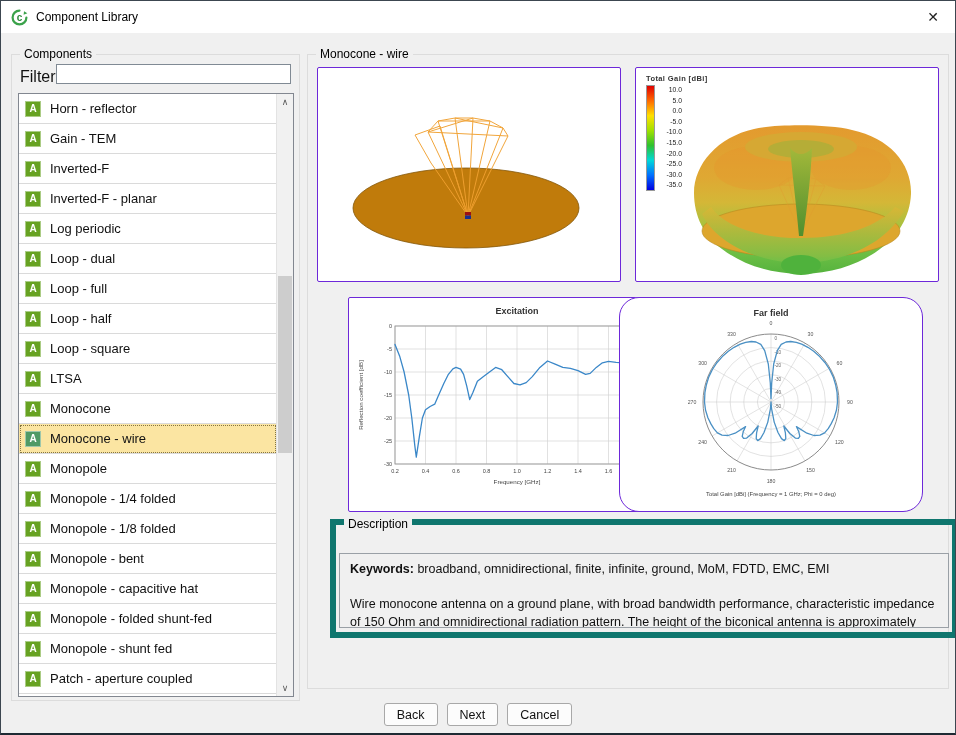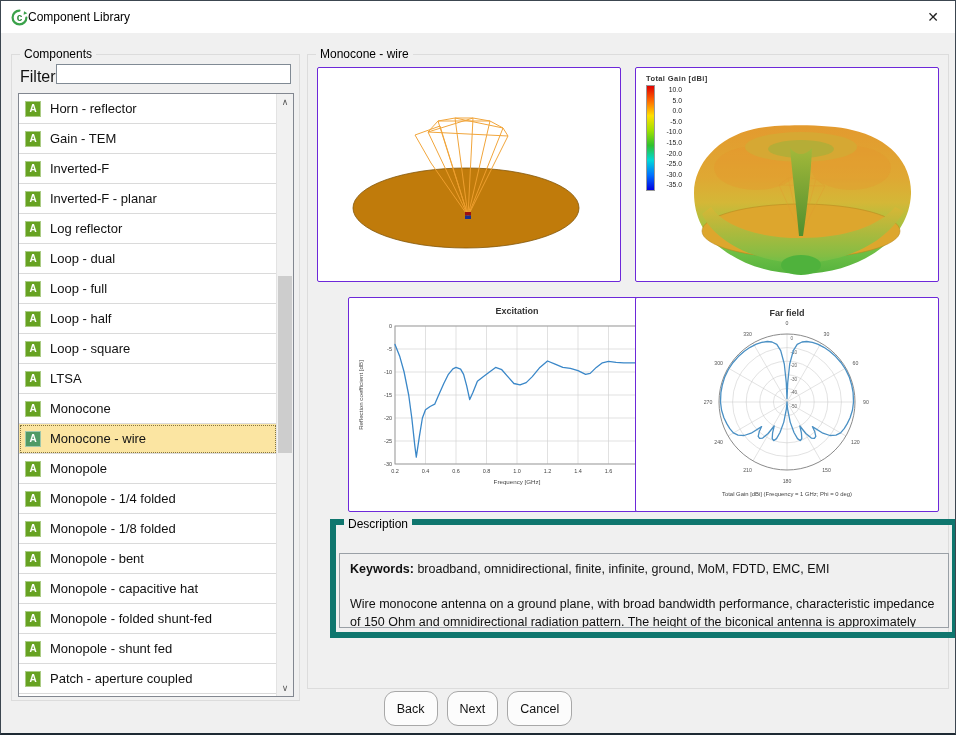--- a/index.html
+++ b/index.html
@@ -4,21 +4,21 @@
 <style>
   html,body{margin:0;padding:0;background:#888;}
   *{box-sizing:border-box;}
   .window{
     position:relative;width:956px;height:735px;margin:0 auto;
     background:#f0f0f0;border:1px solid #3c4650;border-bottom:2px solid #1e2a33;
     font-family:"Liberation Sans",sans-serif;color:#111;overflow:hidden;
   }
   .titlebar{position:absolute;top:0;left:0;right:0;height:32px;background:#ffffff;display:flex;align-items:center;padding-left:10px;}
   .app-icon{width:17px;height:17px;display:inline-block;}
-  .win-title{font-size:12px;color:#000;}
+  .win-title{font-size:12px;margin-left:8px;color:#000;}
   .close-btn{position:absolute;right:10px;top:5px;width:24px;height:22px;text-align:center;line-height:22px;font-size:14px;color:#222;cursor:default;}
   
   .gbox{position:absolute;border:1px solid #dcdcdc;}
   .glabel{position:absolute;top:-8px;left:8px;background:#f0f0f0;padding:0 4px;font-size:12px;color:#000;white-space:nowrap;}
   
   #components-box{left:10px;top:53px;width:289px;height:647px;}
   .filter-label{position:absolute;left:8px;top:13px;font-size:16px;}
   .filter-input{position:absolute;left:44px;top:9px;width:235px;height:20px;border:1px solid #808a94;background:#fff;font-family:"Liberation Sans",sans-serif;font-size:12px;padding:0 4px;outline:none;}
   .list{position:absolute;left:6px;top:38px;width:276px;height:604px;border:1px solid #828790;background:#fff;overflow:hidden;}
   .list-item{height:30px;display:flex;align-items:center;gap:9px;padding-left:6px;width:258px;border-bottom:1px solid #dadada;background:#fff;}
@@ -30,36 +30,36 @@
   .sb-btn{position:absolute;left:0;width:16px;height:16px;font-size:9px;color:#5a5a5a;text-align:center;line-height:16px;}
   .sb-up{top:0;}
   .sb-down{bottom:0;}
   .sb-thumb{position:absolute;left:1px;width:14px;top:182px;height:177px;background:#cdcdcd;}
   
   #preview-box{left:306px;top:53px;width:642px;height:635px;}
   .panel{position:absolute;width:304px;height:215px;background:#fff;border:1px solid #6d28d9;border-radius:2px;overflow:hidden;}
   #panel-model{left:9px;top:12px;}
   #panel-gain{left:327px;top:12px;}
   #panel-excitation{left:9px;top:242px;margin-left:31px;}
-  #panel-farfield{left:327px;top:242px;}
+  #panel-farfield{left:311px;top:242px;border-radius:20px;}
   .panel svg{display:block;}
   #gain-legend{position:absolute;left:10px;top:6px;}
   .cb-title{font-size:7.5px;font-weight:bold;color:#333;letter-spacing:.4px;margin-bottom:2px;}
   .cb-row{display:flex;align-items:flex-start;}
   .cb-bar{width:9px;height:106px;border:1px solid #999;}
   .cb-labels{display:flex;flex-direction:column;margin-left:3px;}
   .cb-labels span{font-size:6.8px;color:#222;height:10.6px;line-height:10.6px;text-align:right;width:24px;}
   
   #description-box{left:22px;top:464px;width:628px;height:119px;border:6px solid #0f766e;position:absolute;}
   .desc-inner{position:absolute;left:3px;top:10px;right:3px;bottom:4px;border:1px solid #9aa0a6;background:#f0f0f0;padding:7px 10px;font-size:12.5px;line-height:1.42;color:#111;overflow:hidden;margin-top:18px;}
   .desc-inner .b{font-weight:bold;}
   .desc-spacer{height:17px;}
   
   .btn-row{position:absolute;left:0;right:0;bottom:7px;display:flex;justify-content:center;gap:9px;}
-  .btn{height:35px;min-width:44px;padding:0 12px;background:#fcfcfc;border:1px solid #a8a8a8;border-radius:11px;font-family:"Liberation Sans",sans-serif;font-size:12.5px;color:#111;}
+  .btn{height:23px;min-width:44px;padding:0 12px;background:#fcfcfc;border:1px solid #a8a8a8;border-radius:3px;font-family:"Liberation Sans",sans-serif;font-size:12.5px;color:#111;}
 </style>
 </head>
 <body>
 
 <div class="window">
 
   <div class="titlebar">
     <span class="app-icon">
       <svg width="17" height="17" viewBox="0 0 17 17">
         <path d="M8.5 1.6 A6.9 6.9 0 1 0 15.4 8.5" fill="none" stroke="#3aa24a" stroke-width="2.2" stroke-linecap="round"></path>
@@ -88,21 +88,21 @@
           <div class="list-item">
             <span class="a-icon">A</span>
             <span class="item-label">Inverted-F</span>
           </div>
           <div class="list-item">
             <span class="a-icon">A</span>
             <span class="item-label">Inverted-F - planar</span>
           </div>
           <div class="list-item">
             <span class="a-icon">A</span>
-            <span class="item-label">Log reflector</span>
+            <span class="item-label">Log periodic</span>
           </div>
           <div class="list-item">
             <span class="a-icon">A</span>
             <span class="item-label">Loop - dual</span>
           </div>
           <div class="list-item">
             <span class="a-icon">A</span>
             <span class="item-label">Loop - full</span>
           </div>
           <div class="list-item">

